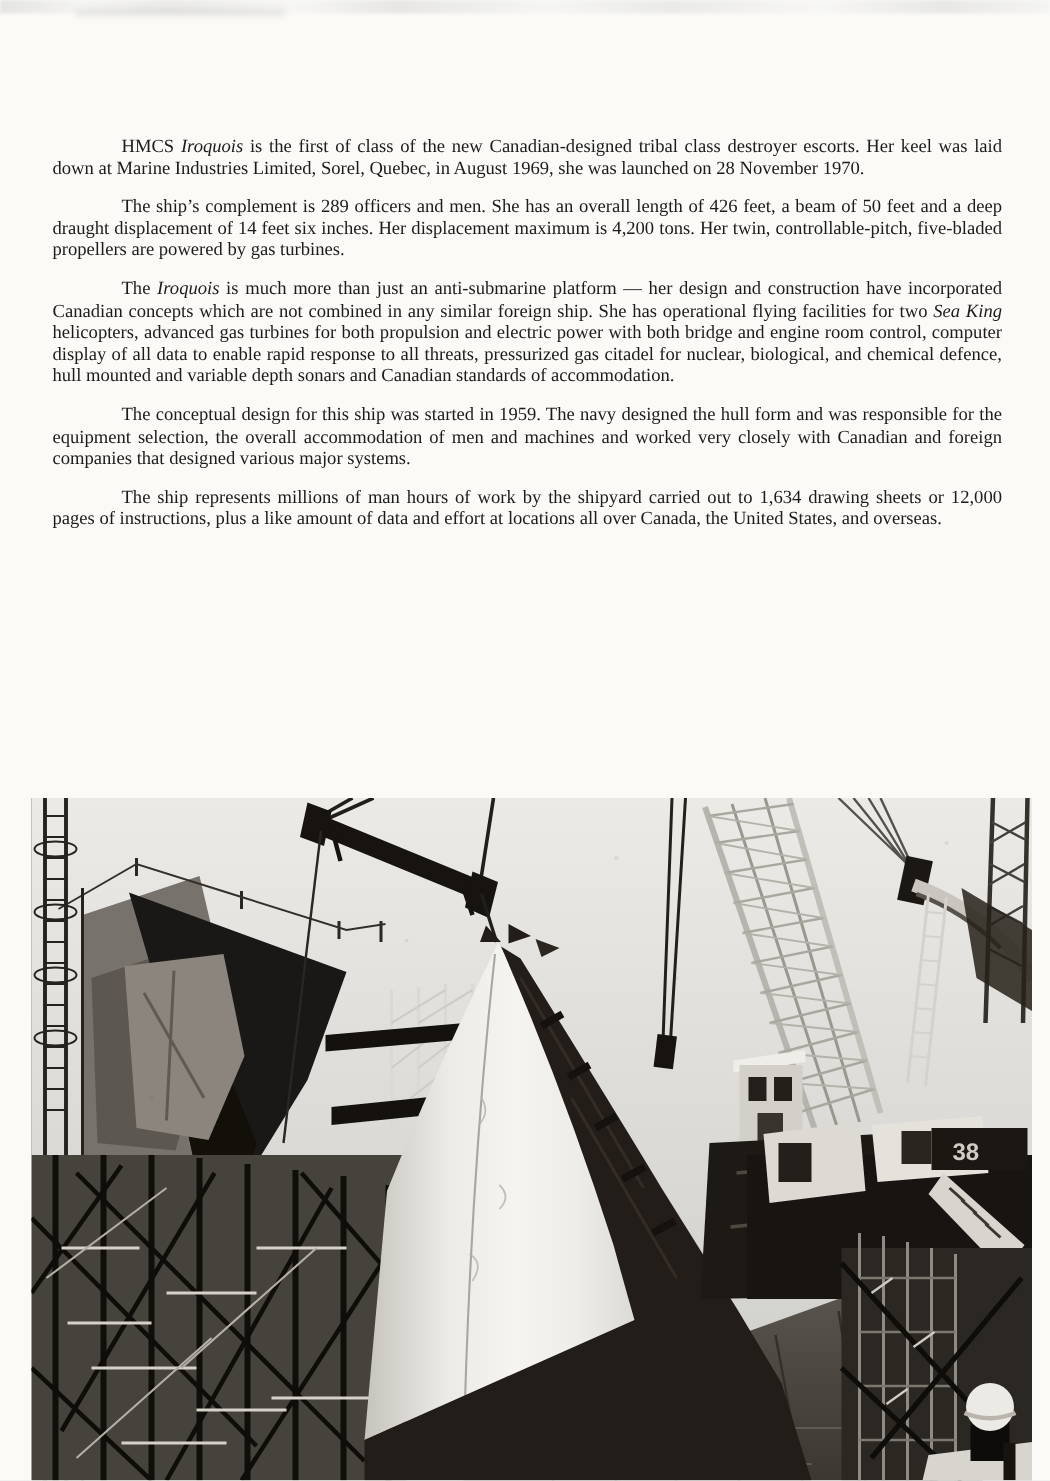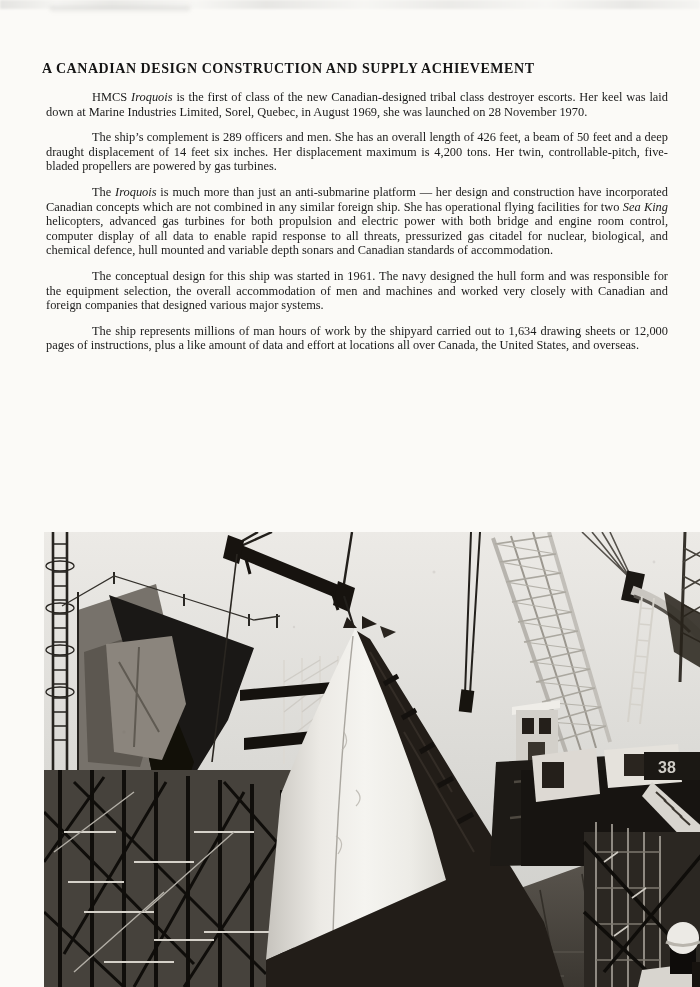--- a/index.html
+++ b/index.html
@@ -19,42 +19,41 @@
   }
   h1.title{
     position:absolute;left:42px;top:61px;margin:0;
     font-size:14px;font-weight:bold;letter-spacing:.55px;color:#151515;
     white-space:nowrap;
   }
   .body-text{
     position:absolute;left:35px;top:90px;width:633px;
     font-size:12.4px;line-height:14.6px;text-align:justify;
   }
-  .body-text p{margin:0 0 11px 11px;text-indent:46px;font-family:Liberation Serif, serif;}
+  .body-text p{margin:0 0 11px 0;text-indent:46px;font-family:Liberation Serif, serif;}
   .body-text p i{font-style:italic;}
   figure.photo{
-    position:absolute;left:44px;top:532px;width:634px;height:455px;margin:0;
+    position:absolute;left:21px;top:532px;width:634px;height:455px;margin:0;
     background:#737373;
   }
   figure.photo svg{display:block;width:667px;height:455px;}
 </style>
 </head>
 <body>
 
 <div class="page">
   <div class="scan-smudge"></div>
   <div class="scan-smudge2"></div>
 
-  <h1 class="title">A CANADIAN DESIGN CONSTRUCTION AND SUPPLY ACHIEVEMENT</h1>
 
   <div class="body-text">
       <p><span>HMCS </span><i>Iroquois</i><span> is the first of class of the new Canadian-designed tribal class destroyer escorts. Her keel was laid down at Marine Industries Limited, Sorel, Quebec, in August 1969, she was launched on 28 November 1970.</span></p>
       <p><span>The ship’s complement is 289 officers and men. She has an overall length of 426 feet, a beam of 50 feet and a deep draught displacement of 14 feet six inches. Her displacement maximum is 4,200 tons. Her twin, controllable-pitch, five-bladed propellers are powered by gas turbines.</span></p>
       <p><span>The </span><i>Iroquois</i><span> is much more than just an anti-submarine platform — her design and construction have incorporated Canadian concepts which are not combined in any similar foreign ship. She has operational flying facilities for two </span><i>Sea King</i><span> helicopters, advanced gas turbines for both propulsion and electric power with both bridge and engine room control, computer display of all data to enable rapid response to all threats, pressurized gas citadel for nuclear, biological, and chemical defence, hull mounted and variable depth sonars and Canadian standards of accommodation.</span></p>
-      <p><span>The conceptual design for this ship was started in 1961. The navy designed the hull form and was responsible for the equipment selection, the overall accommodation of men and machines and worked very closely with Canadian and foreign companies that designed various major systems.</span></p>
+      <p><span>The conceptual design for this ship was started in 1959. The navy designed the hull form and was responsible for the equipment selection, the overall accommodation of men and machines and worked very closely with Canadian and foreign companies that designed various major systems.</span></p>
       <p><span>The ship represents millions of man hours of work by the shipyard carried out to 1,634 drawing sheets or 12,000 pages of instructions, plus a like amount of data and effort at locations all over Canada, the United States, and overseas.</span></p>
     </div>
 
   <figure class="photo">
     <svg viewBox="0 0 667 455" xmlns="http://www.w3.org/2000/svg">
       <defs>
         <linearGradient id="sky" x1="0" y1="0" x2="0" y2="1">
           <stop offset="0" stop-color="#eceae6"></stop>
           <stop offset=".5" stop-color="#dbdad6"></stop>
           <stop offset="1" stop-color="#ccccc8"></stop>

